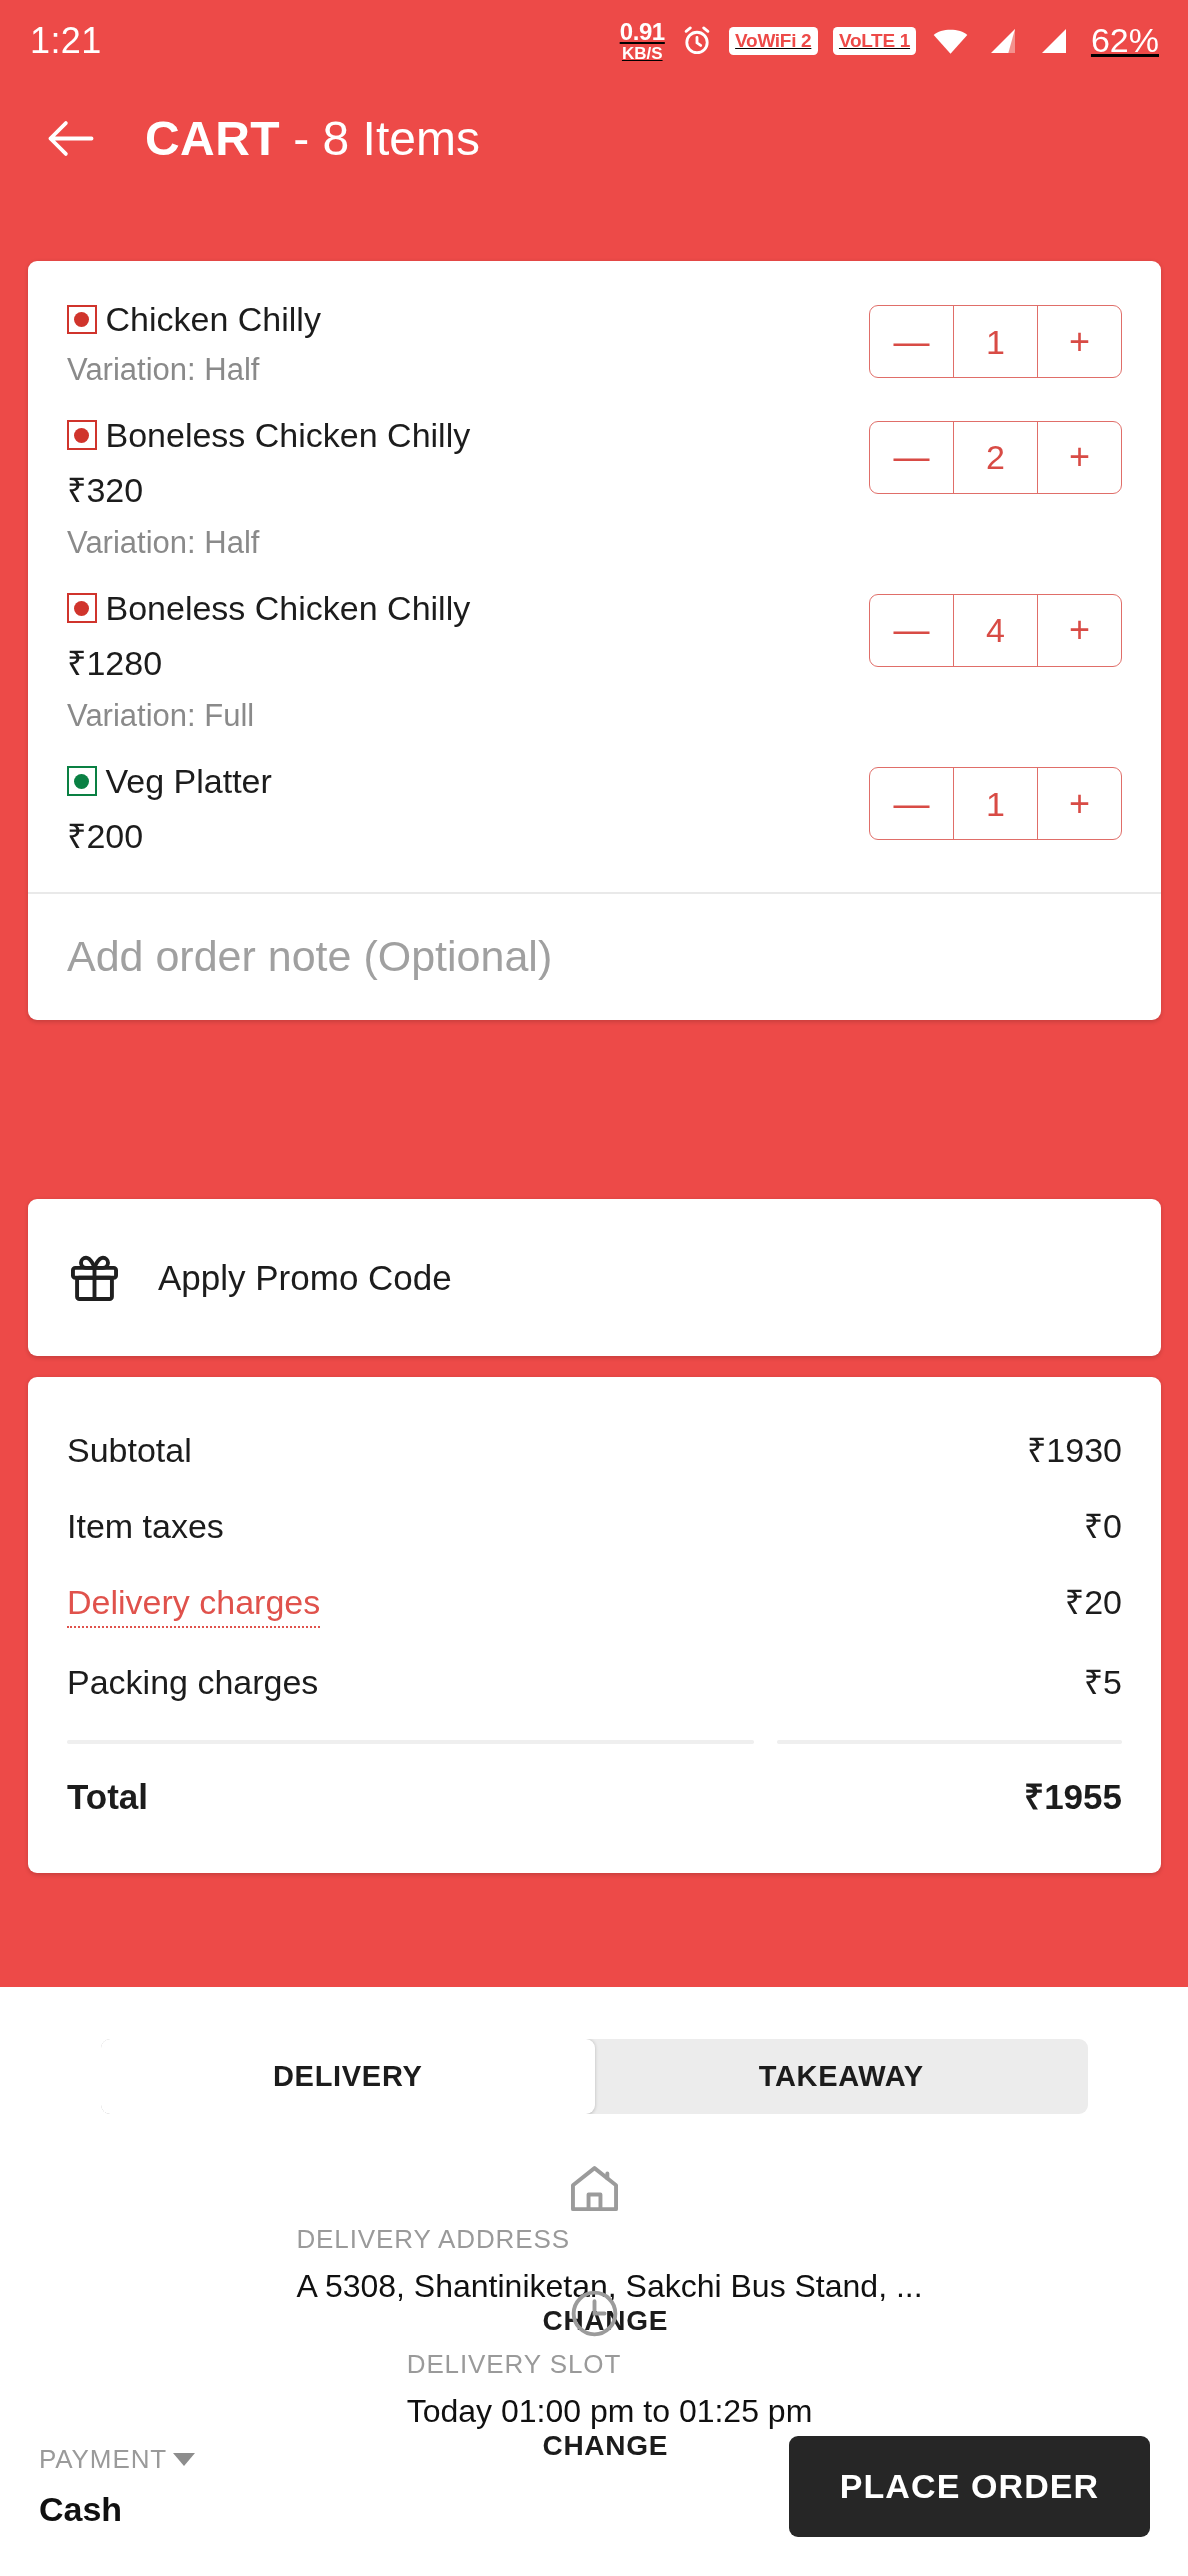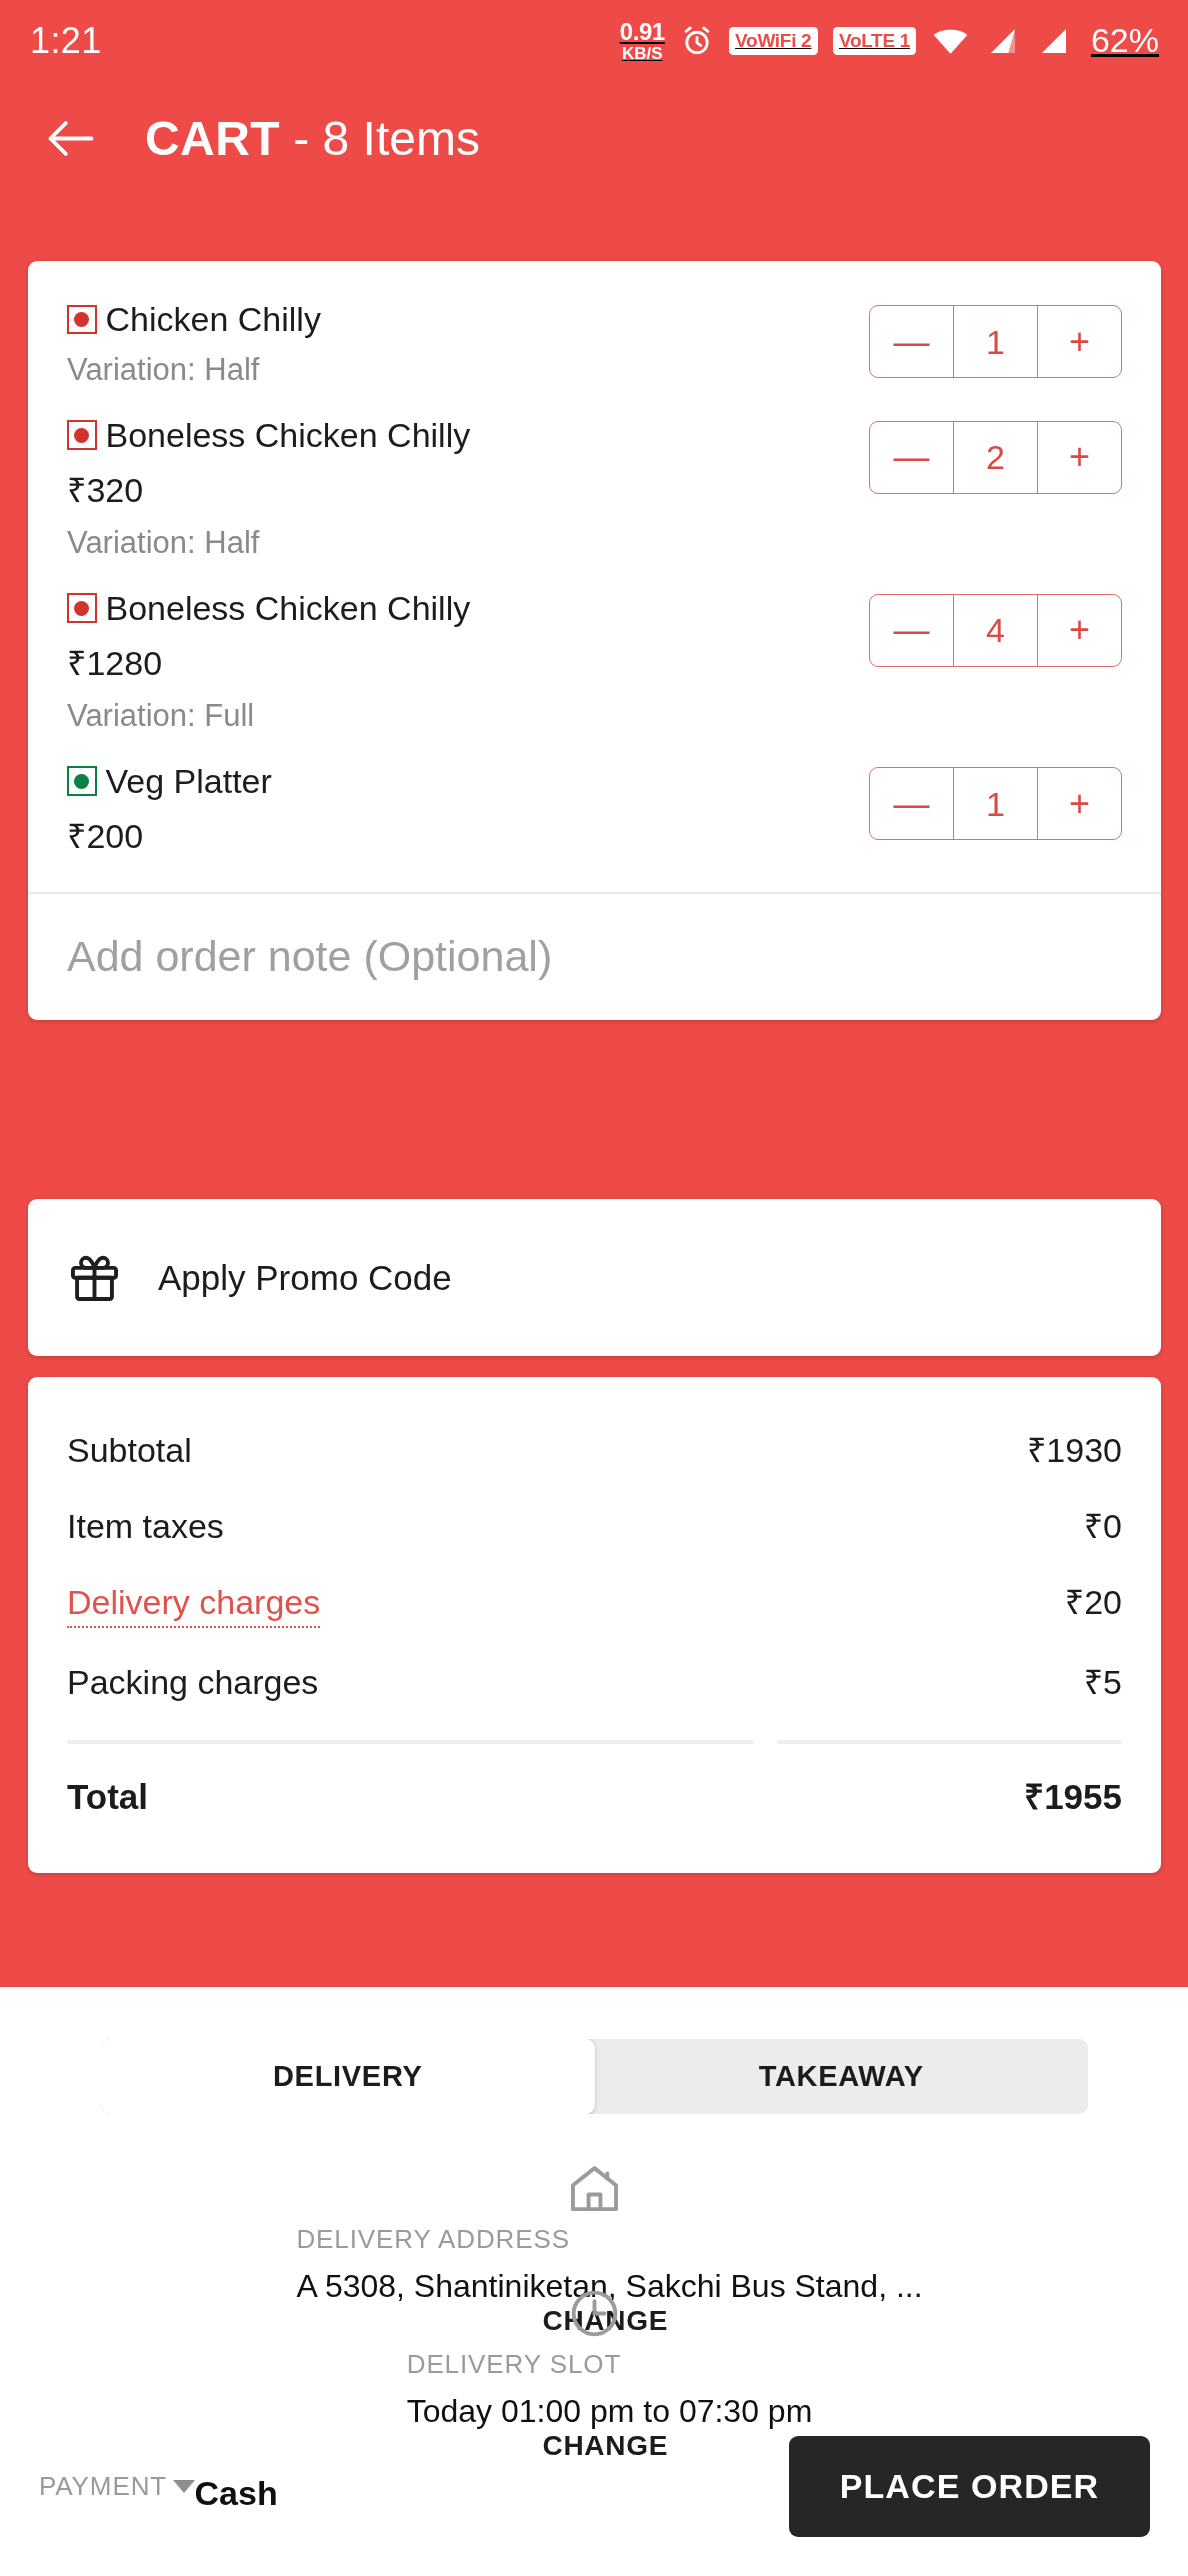--- a/index.html
+++ b/index.html
@@ -120,21 +120,21 @@
                 box-shadow:0 0.9px 3.6px rgba(0,0,0,0.22); }
 
   .info-row { position:absolute; left:0; width:1189px; display:flex; align-items:center; padding:0 39px;flex-direction:column; }
   .info-icon { width:72px; height:72px; flex:none; display:flex; align-items:center; justify-content:center; }
   .info-mid { flex:1; min-width:0; margin-left:30px; }
   .info-label { font-size:26px; color:#9a9a9a; letter-spacing:0.9px; }
   .info-value { font-size:32px; color:#101010; margin-top:12.5px; white-space:nowrap; overflow:hidden; text-overflow:ellipsis; }
   .change-btn { font-size:28px; font-weight:bold; color:#1c1c1c; letter-spacing:0.7px; flex:none; margin-left:21.5px; }
 
   .paybar { position:absolute; left:0; bottom:0; width:1189px; height:179px; padding:0 39px; display:flex; align-items:center; }
-  .pay-left { display:flex; }
+  .pay-left { display:flex; flex-direction:column; }
   .pay-label-wrap { display:flex; align-items:center; gap:5.4px; }
   .pay-label { font-size:26px; color:#9a9a9a; letter-spacing:0.9px; }
   .caret { width:0; height:0; border-left:11.6px solid transparent; border-right:11.6px solid transparent; border-top:13.4px solid #8d8d8d; }
   .pay-value { font-size:34px; font-weight:bold; color:#101010; margin-top:14.3px; }
   .place-order {
     margin-left:auto; background:#262626; color:#fff; border-radius:9px;
     width:361px; height:101px; display:flex; align-items:center; justify-content:center;
     font-size:34px; font-weight:bold; letter-spacing:1.1px;
   }
 </style>
@@ -329,21 +329,21 @@
 
     <div class="info-row" style="top:290px;">
       <div class="info-icon">
         <svg width="55" height="55" viewBox="0 0 24 24" fill="none" stroke="#9b9b9b" stroke-width="1.7" stroke-linecap="round">
           <circle cx="12" cy="12" r="9.1"></circle>
           <path d="M12 6.6V12h4.4"></path>
         </svg>
       </div>
       <div class="info-mid">
         <div class="info-label">DELIVERY SLOT</div>
-        <div class="info-value">Today 01:00 pm to 07:30 pm</div>
+        <div class="info-value">Today 01:00 pm to 01:25 pm</div>
       </div>
       <div class="change-btn">CHANGE</div>
     </div>
 
     <div class="paybar">
       <div class="pay-left">
         <div class="pay-label-wrap">
           <div class="pay-label">PAYMENT</div>
           <div class="caret"></div>
         </div>

